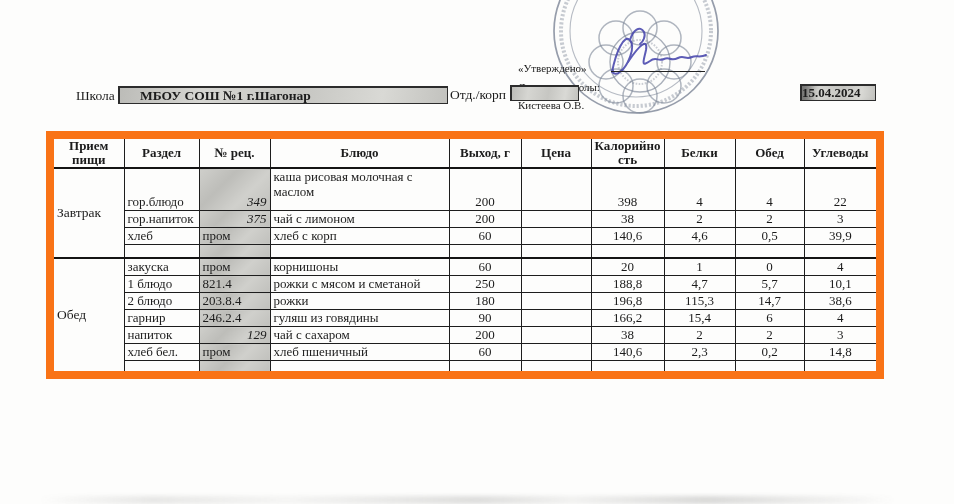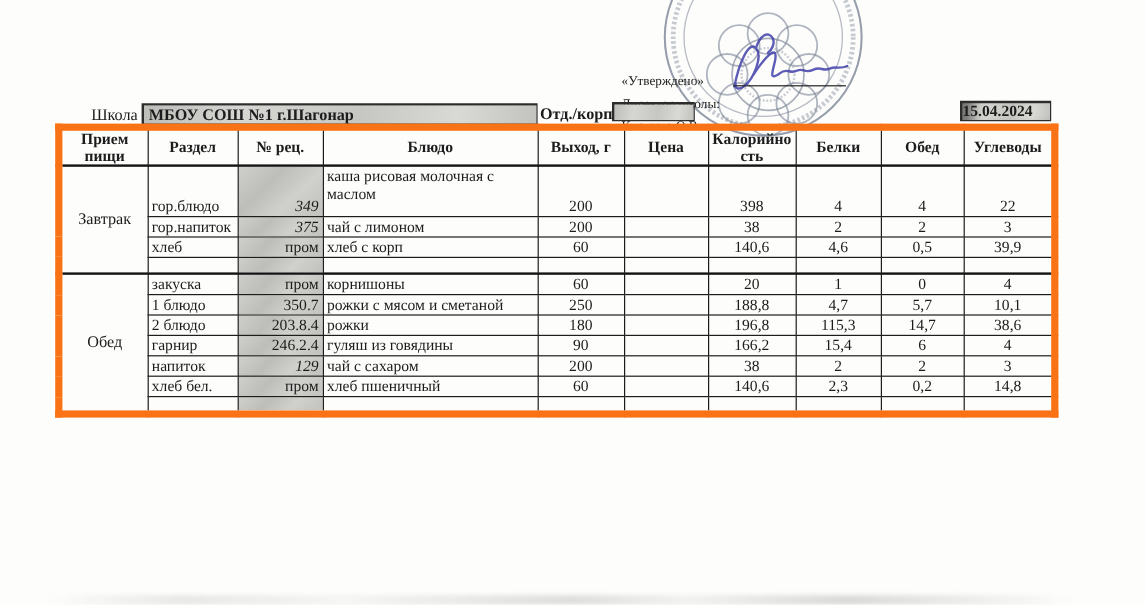--- a/index.html
+++ b/index.html
@@ -11,52 +11,51 @@
   }
   
   .approval{position:absolute;left:518px;top:34px;font-size:11px;line-height:18.5px;margin-top:25px;}
   .approval .row{white-space:nowrap;}
   .sig-underline{position:absolute;left:611px;top:56px;width:94px;height:15px;border-bottom:1.4px solid #222;}
   .stamp-svg{position:absolute;left:545px;top:0;width:190px;height:128px;pointer-events:none;}
   .signature-svg{position:absolute;left:588px;top:22px;width:135px;height:62px;pointer-events:none;}
   
   .form-label{position:absolute;font-size:13.5px;}
   .lbl-school{left:52px;top:88px;margin-left:24px;}
-  .lbl-dept{left:450px;top:87px;font-weight:bold;}
+  .lbl-dept{left:450px;top:87px;}
   .field-box{
     position:absolute;box-sizing:border-box;
     background:linear-gradient(100deg,#bcbcb8 0%,#d6d6d2 25%,#c6c6c2 55%,#d9d9d5 80%,#c2c2be 100%);
     border:2px solid #2c2c2c;border-right-width:1px;border-bottom-width:1px;
   }
-  .school-box{left:118px;top:86px;width:330px;height:18px;font-weight:bold;font-size:13.5px;line-height:15px;padding-left:4px;}
+  .school-box{left:118px;top:86px;width:330px;height:18px;font-weight:bold;font-size:13.5px;line-height:15px;padding-left:20px;}
   .dept-box{left:510px;top:85px;width:69px;height:16px;}
   .date-box{
     left:800px;top:84px;width:76px;height:17px;
     font-weight:bold;font-size:13px;line-height:14px;text-align:left;padding-right:18px;
     box-shadow:inset 16px 0 9px -7px rgba(70,70,70,.6);
   }
   
   table.menu{
-    position:absolute;left:46px;top:103px;width:830px;
+    position:absolute;left:46px;top:131px;width:830px;
     border-collapse:collapse;table-layout:fixed;
-    font-size:13px;border:6px solid #f97316;
+    font-size:13px;border:8px solid #f97316;
   }
   .menu th,.menu td{border:1px solid #1d1d1d;padding:0 3px;box-sizing:border-box;overflow:hidden;}
   .menu thead tr{height:30px;}
   .menu th{font-weight:bold;text-align:center;vertical-align:middle;line-height:1.08;overflow-wrap:anywhere;}
   .menu tbody{border-top:2px solid #141414;border-bottom:2px solid #141414;}
   .menu tr.r{height:17px;}
   .menu tr.r-tall{height:42px;}
   .menu tr.r-empty{height:14px;}
-  td.meal{text-align:center;vertical-align:middle;font-size:13.5px;}
+  td.meal{text-align:left;vertical-align:middle;font-size:13.5px;}
   td.razdel{text-align:left;vertical-align:bottom;white-space:nowrap;}
   td.rec{
     vertical-align:bottom;white-space:nowrap;
     background:linear-gradient(135deg,#cfcfcb 0%,#bdbdb9 35%,#d0d0cc 65%,#c1c1bd 100%);
-    text-align:right;
   }
   td.rec-right{text-align:right;font-style:italic;}
   td.dish{vertical-align:top;line-height:1.18;}
   td.num{text-align:center;vertical-align:bottom;}
   
   .scan-bottom{
     position:absolute;left:0;right:0;bottom:0;height:8px;opacity:.55;filter:blur(2px);
     background:linear-gradient(90deg,
       rgba(110,110,108,0) 4%,rgba(110,110,108,.28) 16%,rgba(110,110,108,.10) 30%,
       rgba(100,100,98,.38) 50%,rgba(110,110,108,.15) 60%,rgba(95,95,93,.42) 74%,
@@ -188,21 +187,21 @@
         <td class="dish">корнишоны</td>
         <td class="num">60</td>
         <td class="num"></td>
         <td class="num">20</td>
         <td class="num">1</td>
         <td class="num">0</td>
         <td class="num">4</td>
       </tr>
       <tr class="r">
         <td class="razdel">1 блюдо</td>
-        <td class="rec">350.7</td>
+        <td class="rec">821.4</td>
         <td class="dish">рожки с мясом и сметаной</td>
         <td class="num">250</td>
         <td class="num"></td>
         <td class="num">188,8</td>
         <td class="num">4,7</td>
         <td class="num">5,7</td>
         <td class="num">10,1</td>
       </tr>
       <tr class="r">
         <td class="razdel">2 блюдо</td>

